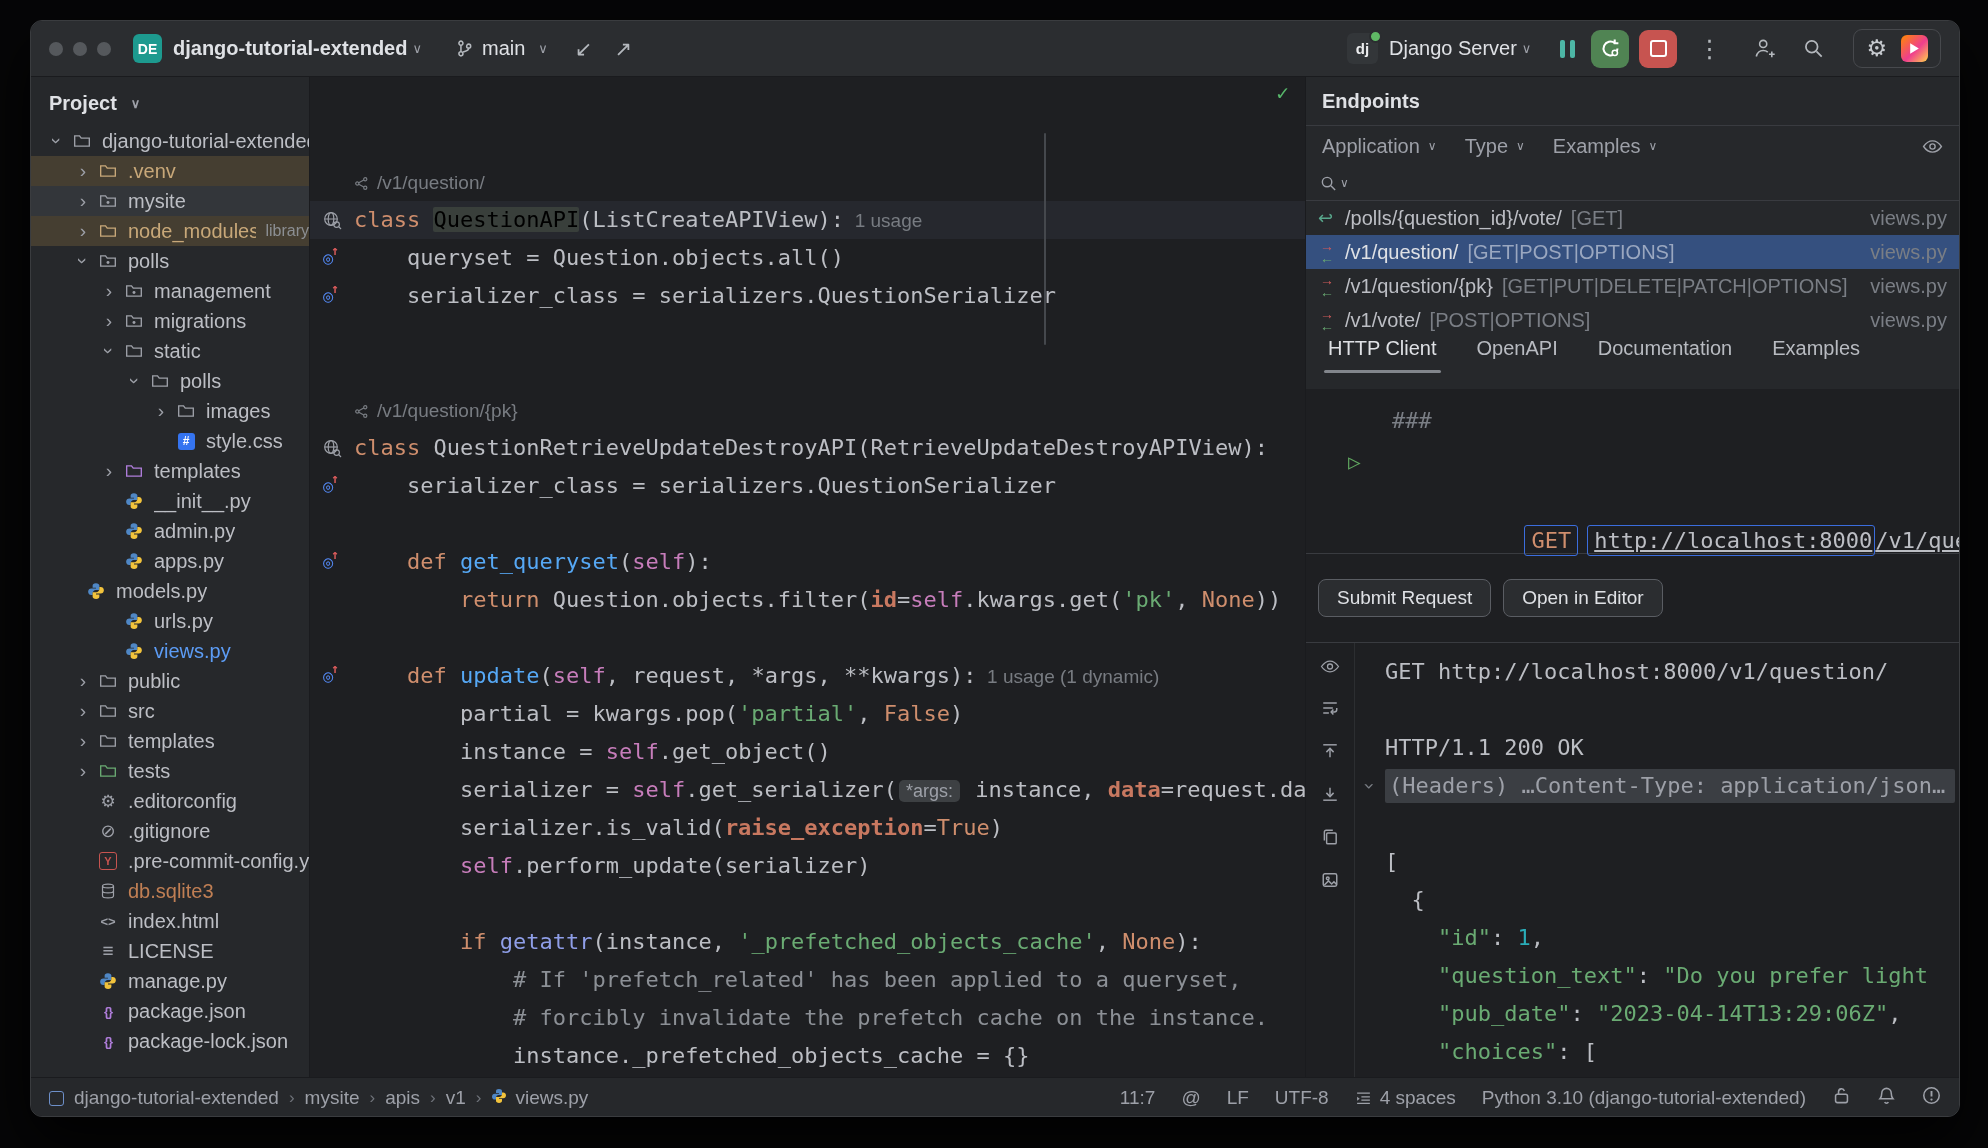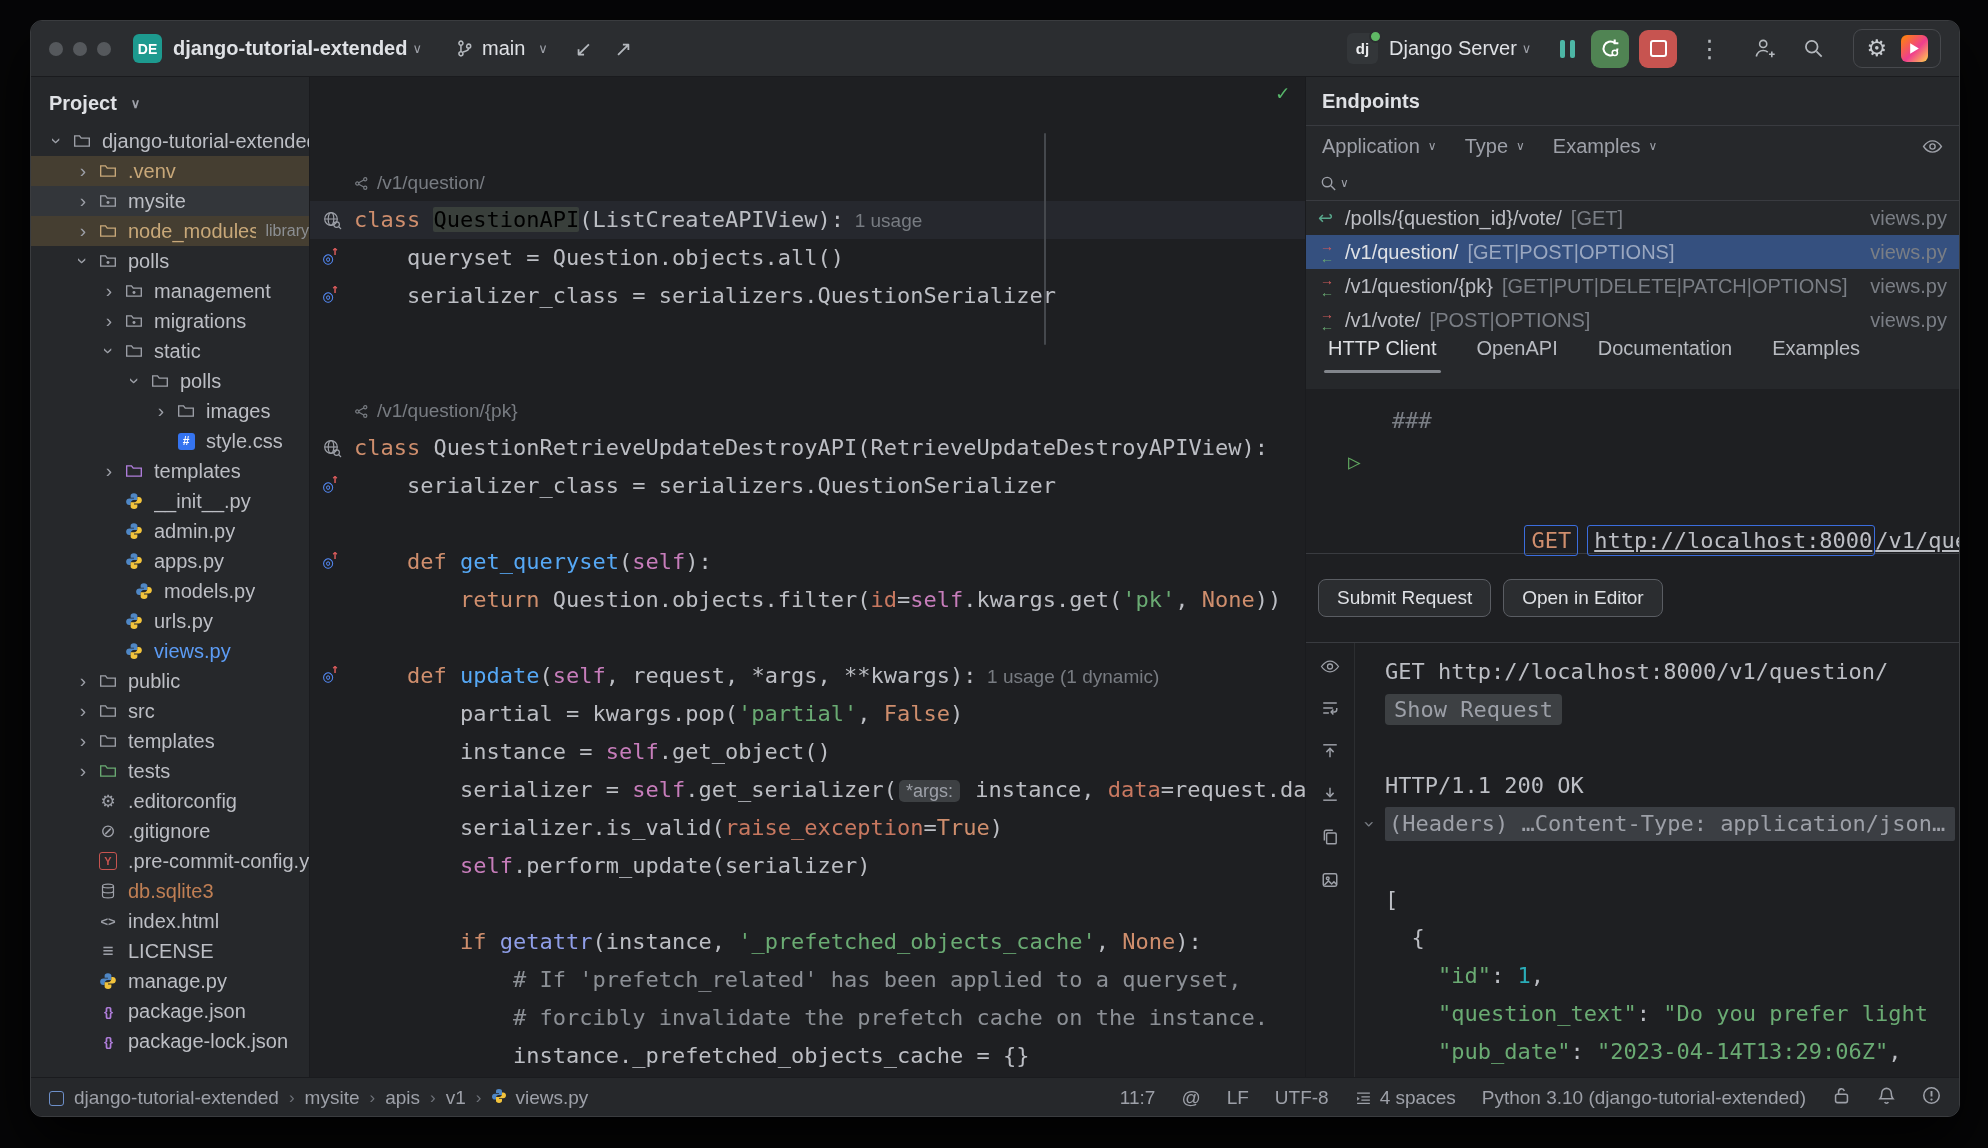--- a/index.html
+++ b/index.html
@@ -62,21 +62,21 @@
   
   .editor{flex:1;position:relative;background:#1e1f22;overflow:hidden;font-family:"DejaVu Sans Mono",monospace;font-size:22px;}
   .code-area{padding-top:48px;}
   .cline{height:38px;line-height:38px;white-space:pre;padding-left:44px;position:relative;}
   .cline.caret{background:#26282e;}
   .gut{position:absolute;left:6px;top:0;width:32px;height:38px;display:flex;align-items:center;justify-content:center;}
   .ovr .ovo{color:#548af7;font-size:17px;}
   .ovr .ova{color:#db5c5c;font-size:13px;position:relative;top:-7px;left:-2px;font-weight:700;}
   .sharei{margin-right:8px;position:relative;top:2px;}
   .t-kw{color:#cf8e6d;}.t-txt{color:#bcbec4;}.t-fn{color:#56a8f5;}.t-self{color:#c77dbb;}
-  .t-str{color:#6aab73;}.t-kwc{color:#cf8e6d;}.t-param{color:#c87860;}.t-cmt{color:#8c9096;}.t-builtin{color:#8f9ee8;}
+  .t-str{color:#6aab73;}.t-kwc{color:#cf8e6d;}.t-param{color:#c87860;font-weight:bold;}.t-cmt{color:#8c9096;}.t-builtin{color:#8f9ee8;}
   .t-hl{background:#393f3b;border-radius:2px;}
   .t-inlay{color:#787c82;font-family:"Liberation Sans",sans-serif;font-size:19px;}
   .chip{background:#3d4043;color:#9da0a8;border-radius:5px;padding:1px 7px;font-family:"Liberation Sans",sans-serif;font-size:18px;margin:0 2px;}
   .check{position:absolute;top:4px;right:16px;color:#57b66a;font-size:21px;}
   .guide{position:absolute;left:734px;top:56px;width:2px;height:212px;background:#45484d;border-radius:1px;}
 
   
   .right{width:653px;flex:none;background:#26282b;border-left:1px solid #1a1b1e;display:flex;flex-direction:column;}
   .ep-head{height:48px;flex:none;display:flex;align-items:center;padding:0 16px;color:#dfe1e5;font-weight:700;font-size:20px;border-bottom:1px solid #393b40;}
   .filters{height:40px;flex:none;display:flex;align-items:center;gap:28px;padding:0 16px;color:#9da0a8;font-size:20px;}
@@ -348,21 +348,21 @@
           <div class="trow " style="padding-left:66px">
             <span class="chev nochev">›</span>
             <span class="ticon">
               <svg width="18" height="18" viewBox="0 0 16 16">
                 <path fill="#4f87c5" d="M7.9 1C5.9 1 5 1.9 5 3.2V5h3v.8H3.8C2.2 5.8 1 6.9 1 8.7c0 1.8 1.2 2.9 2.8 2.9H5V9.8C5 8.3 6.3 7 7.8 7H11V3.2C11 1.9 9.9 1 7.9 1z"></path>
                 <path fill="#f2c33c" d="M8.1 15c2 0 2.9-.9 2.9-2.2V11H8v-.8h4.2c1.6 0 2.8-1.1 2.8-2.9 0-1.8-1.2-2.9-2.8-2.9H11v1.8C11 7.7 9.7 9 8.2 9H5v3.8C5 14.1 6.1 15 8.1 15z"></path>
               </svg>
             </span>
             <span class="tlabel">apps.py</span>
           </div>
-          <div class="trow " style="padding-left:76px">
+          <div class="trow " style="padding-left:28px">
             <span class="chev nochev">›</span>
             <span class="ticon">
               <svg width="18" height="18" viewBox="0 0 16 16">
                 <path fill="#4f87c5" d="M7.9 1C5.9 1 5 1.9 5 3.2V5h3v.8H3.8C2.2 5.8 1 6.9 1 8.7c0 1.8 1.2 2.9 2.8 2.9H5V9.8C5 8.3 6.3 7 7.8 7H11V3.2C11 1.9 9.9 1 7.9 1z"></path>
                 <path fill="#f2c33c" d="M8.1 15c2 0 2.9-.9 2.9-2.2V11H8v-.8h4.2c1.6 0 2.8-1.1 2.8-2.9 0-1.8-1.2-2.9-2.8-2.9H11v1.8C11 7.7 9.7 9 8.2 9H5v3.8C5 14.1 6.1 15 8.1 15z"></path>
               </svg>
             </span>
             <span class="tlabel">models.py</span>
           </div>
           <div class="trow " style="padding-left:66px">
@@ -683,21 +683,20 @@
             <span class="rtool"><svg width="18" height="18" viewBox="0 0 16 16">
                 <g fill="none" stroke="#9da0a8" stroke-width="1.3">
                   <rect x="2" y="2.5" width="12" height="11" rx="1.5"></rect>
                   <circle cx="6" cy="6.5" r="1.2"></circle>
                   <path d="M3 12.5l3.7-3.7 2.8 2.8 2-2 2.5 2.5"></path>
                 </g>
               </svg></span>
           </div>
         <div class="rbody">
             <div class="rline"><span class="t-txt">GET http://localhost:8000/v1/question/</span></div>
-            <div class="rline"><span class="rchip">Show Request</span></div>
             <div class="rline"></div>
             <div class="rline"><span class="t-txt">HTTP/1.1 200 OK</span></div>
             <div class="rline"><span class="farrow">›</span><span class="fbg">(Headers) …Content-Type: application/json…</span></div>
             <div class="rline"></div>
             <div class="rline"><span class="t-txt">[</span></div>
             <div class="rline"><span class="t-txt">  {</span></div>
             <div class="rline"><span class="t-key">    "id"</span><span class="t-txt">: </span><span class="t-num">1</span><span class="t-txt">,</span></div>
             <div class="rline"><span class="t-key">    "question_text"</span><span class="t-txt">: </span><span class="t-key">"Do you prefer light</span></div>
             <div class="rline"><span class="t-key">    "pub_date"</span><span class="t-txt">: </span><span class="t-key">"2023-04-14T13:29:06Z"</span><span class="t-txt">,</span></div>
             <div class="rline"><span class="t-key">    "choices"</span><span class="t-txt">: [</span></div>

